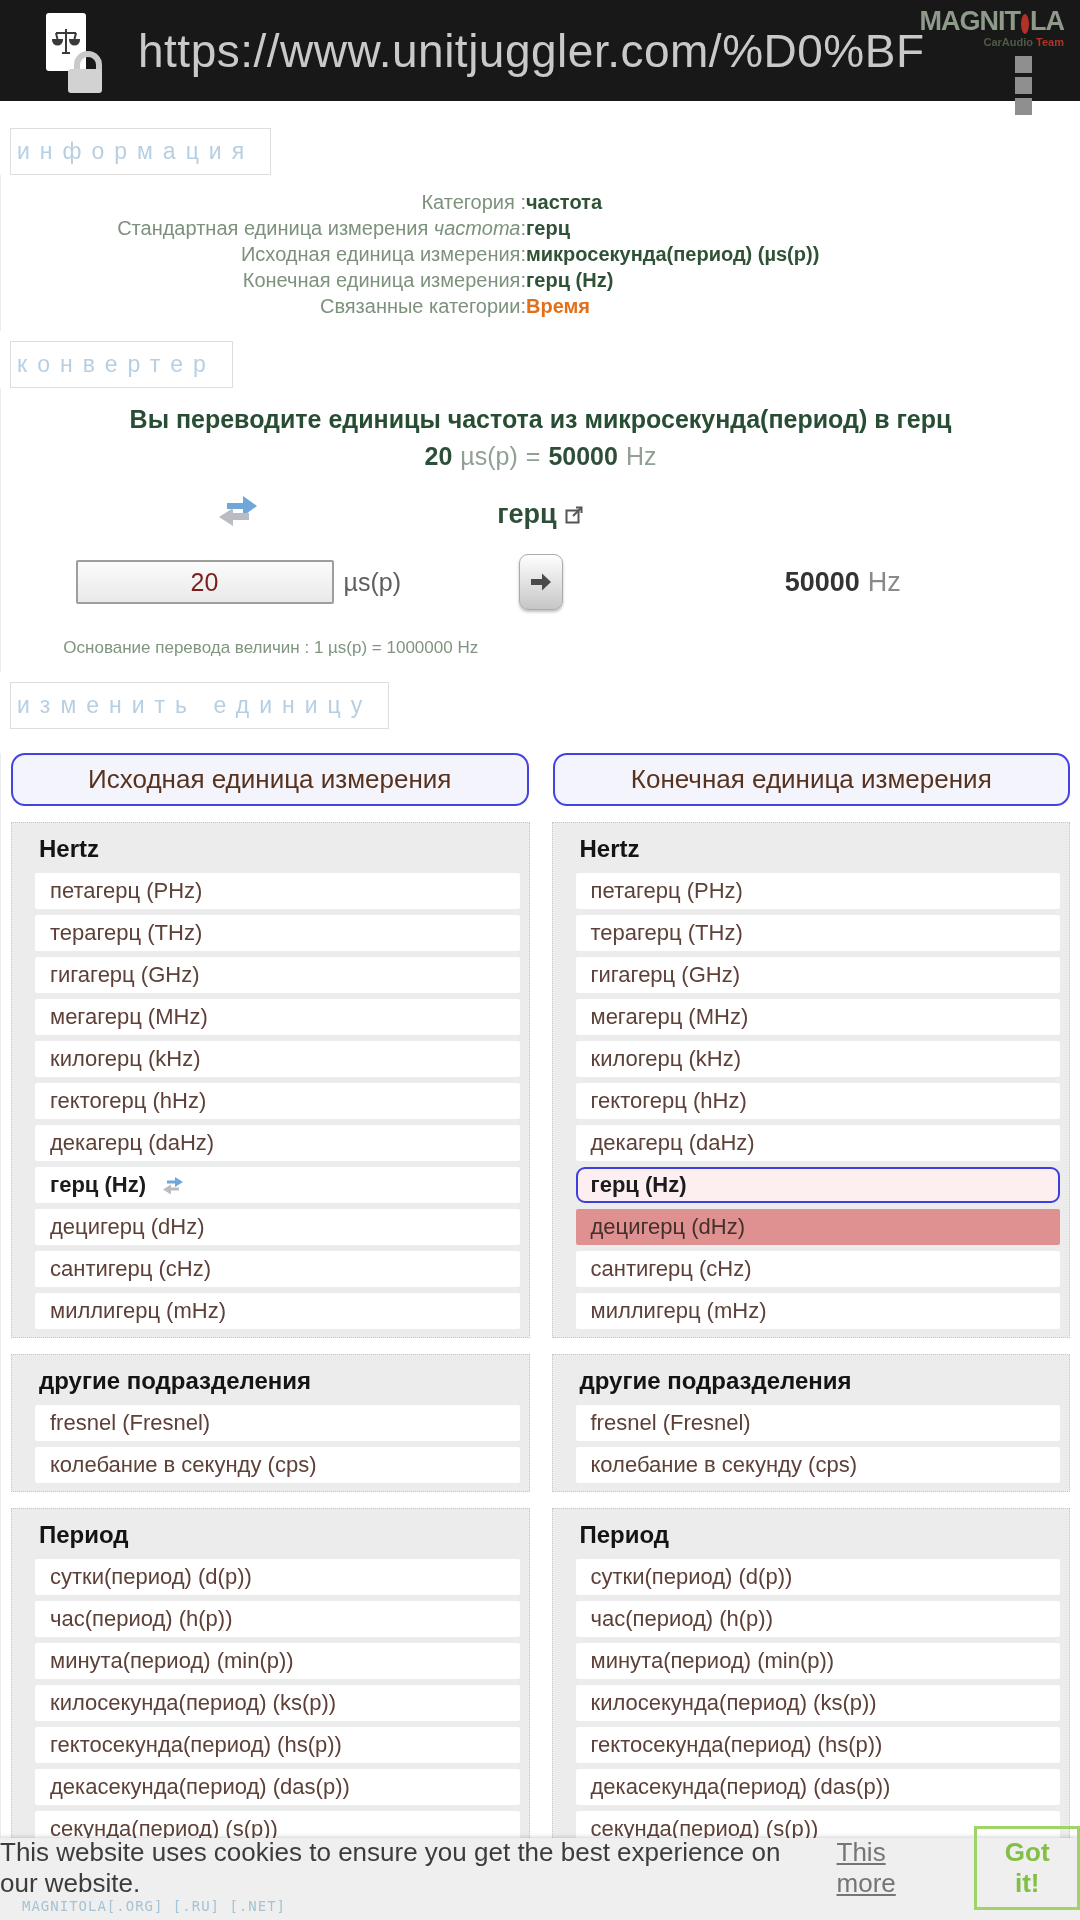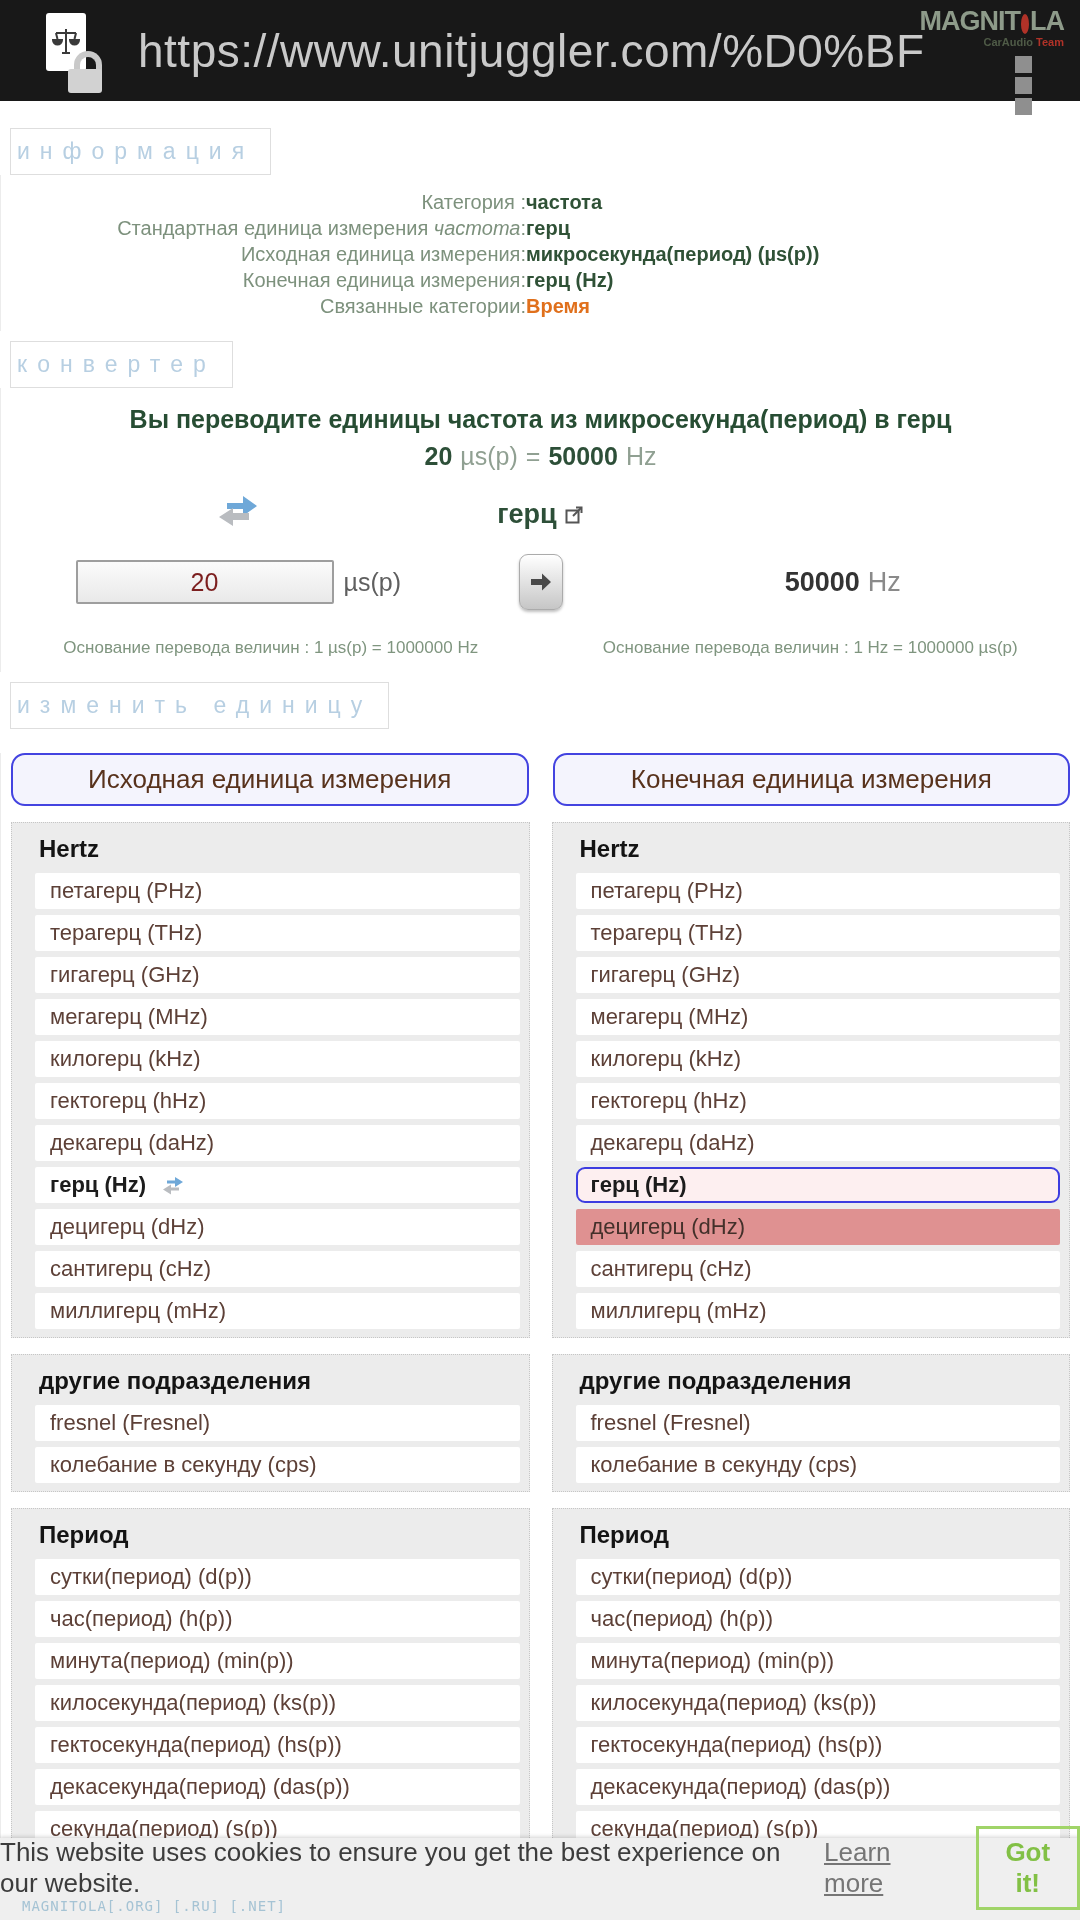--- a/index.html
+++ b/index.html
@@ -237,21 +237,20 @@
             </svg>
           </button>
         </div>
         <div class="result-line">
           <span class="result-value">50000</span><span class="result-unit">Hz</span>
         </div>
       </div>
 
       <div class="basis-row">
         <div class="basis">Основание перевода величин : 1 µs(p) = 1000000 Hz</div>
-        <div class="basis">Основание перевода величин : 1 Hz = 1000000 µs(p)</div>
       </div>
     </div>
   </div>
 
   
   <h2 class="tab-h2">изменить единицу</h2>
   <div class="section-box">
     <div class="btn-row">
       <div class="unit-col-btn">Исходная единица измерения</div>
       <div class="unit-col-btn">Конечная единица измерения</div>
@@ -492,17 +491,17 @@
             </div>
         </section>
       </div>
     </div>
   </div>
 </div>
 
 <div class="cookie-bar">
   <div class="cookie-inner">
     <span class="cookie-msg">This website uses cookies to ensure you get the best experience on our website.</span>
-    <a class="cookie-link">Learn more</a>
+    <a class="cookie-link">This more</a>
     <button class="cookie-btn">Got it!</button>
   </div>
   <div class="footer-credit">MAGNITOLA[.ORG] [.RU] [.NET]</div>
 </div>
 
 </body></html>

